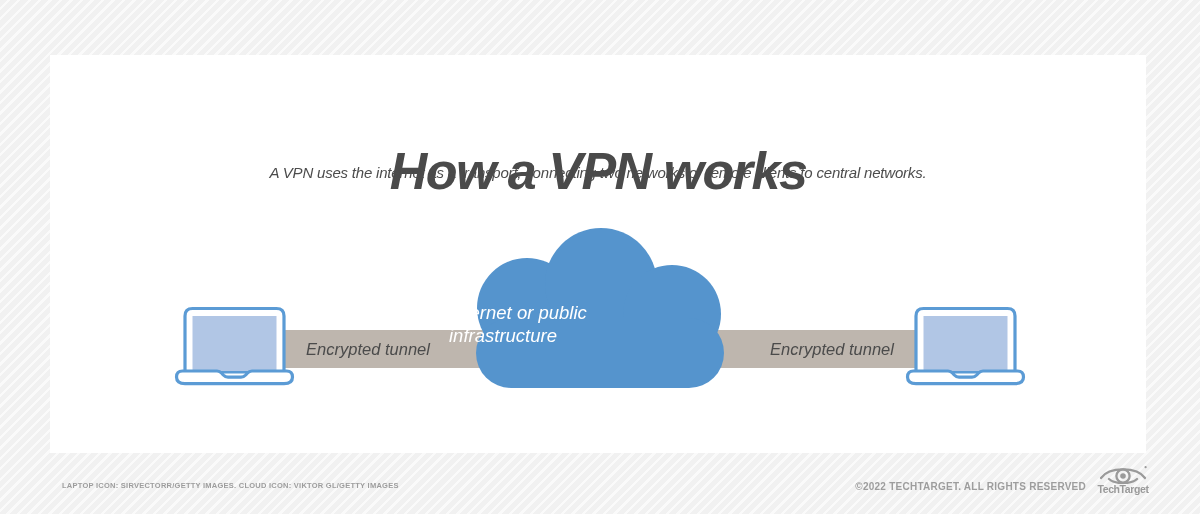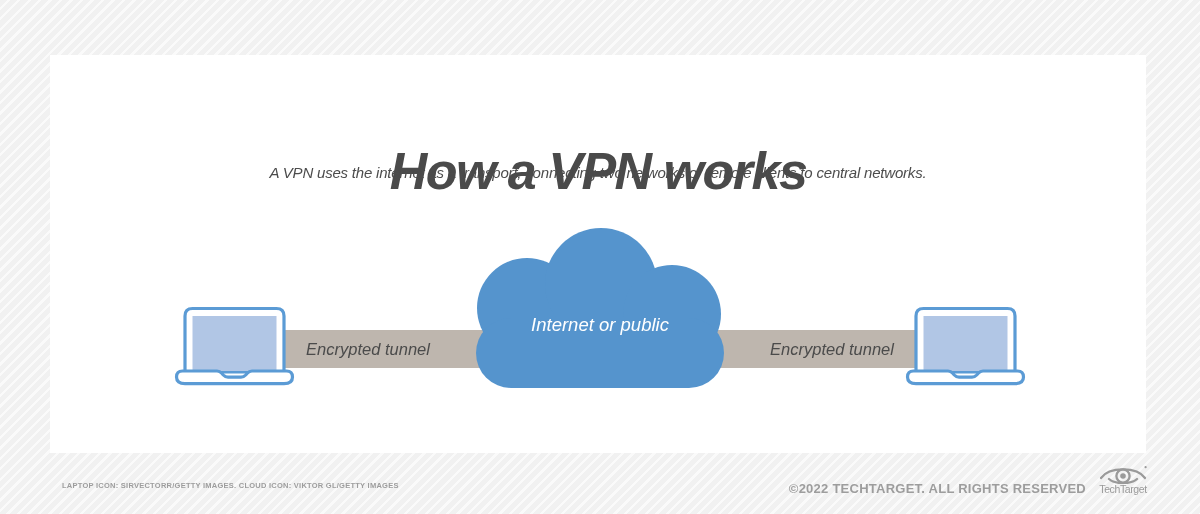--- a/index.html
+++ b/index.html
@@ -75,21 +75,21 @@
     left: 399px; top: 171px;
     width: 302px; height: 162px;
     z-index: 2;
   }
   .cloud-wrap svg { position: absolute; left: 0; top: 0; }
   .cloud-shape { fill: var(--cloud-blue); }
   .cloud-text {
     position: absolute;
     left: 0; top: 0; width: 100%; height: 100%;
     display: flex; flex-direction: column;
-    align-items: center; justify-content: center;
+    align-items: flex-start; justify-content: center;
     padding-top: 34px;
     color: #ffffff;
     font-size: 18.5px;
     line-height: 23px;
     text-align: center;
   }
   .laptop {
     position: absolute;
     top: 250px;
     width: 125px; height: 82px;
@@ -105,38 +105,38 @@
     left: 52px; top: 481px;
     font-size: 7.5px;
     font-weight: bold;
     letter-spacing: 0.25px;
     color: var(--footer-gray);
     margin-left: 10px;
   }
   .copyright {
     position: absolute;
     right: 114px; top: 481px;
-    font-size: 13px;
+    font-size: 10px;
     font-weight: bold;
     letter-spacing: 0.25px;
     color: var(--footer-gray);
     text-align: center;
     padding-left: 34px;
   }
   .tt-logo {
     position: absolute;
     left: 1098px; top: 464px;
     width: 50px;
     display: flex; flex-direction: column; align-items: center;
   }
   .tt-logo .eye-stroke { fill: none; stroke: #9a9a9a; stroke-width: 2.3; stroke-linecap: round; }
   .tt-logo .eye-fill { fill: #9a9a9a; }
   .tt-logo-text {
     font-size: 10.5px;
-    font-weight: normal;
+    font-weight: bold;
     letter-spacing: -0.4px;
     color: #9a9a9a;
     margin-top: -1px;
     white-space: nowrap;
   }
 </style>
 </head>
 <body>
 
 <div class="card">
@@ -154,20 +154,21 @@
 
   <div class="cloud-wrap">
     <svg width="302" height="162" viewBox="0 0 302 162" aria-hidden="true">
       <circle class="cloud-shape" cx="78" cy="82" r="50"></circle>
       <circle class="cloud-shape" cx="152" cy="58" r="56"></circle>
       <circle class="cloud-shape" cx="223" cy="88" r="49"></circle>
       <rect class="cloud-shape" x="27" y="92" width="248" height="70" rx="35"></rect>
     </svg>
     <div class="cloud-text">
       <div>Internet or public</div>
+      <div>infrastructure</div>
     </div>
   </div>
 
   <div class="laptop left">
     <svg width="125" height="82" viewBox="0 0 125 82" aria-hidden="true">
       <path class="lid" d="M13,67 L13,11 Q13,3.5 20.5,3.5 L104.5,3.5 Q112,3.5 112,11 L112,67 Z"></path>
       <rect class="screen" x="20.5" y="11" width="84" height="55"></rect>
       <path class="base" d="M10.5,66 L45,66 C47.5,66 48.6,67 50,68.5 L51.3,70 C52.7,71.5 54,72.2 56,72.2 L69,72.2 C71,72.2 72.3,71.5 73.7,70 L75,68.5 C76.4,67 77.5,66 80,66 L114.5,66 Q120.5,66 120.5,72 Q120.5,78.6 112,78.6 L13,78.6 Q4.5,78.6 4.5,72 Q4.5,66 10.5,66 Z"></path>
     </svg>
   </div>

